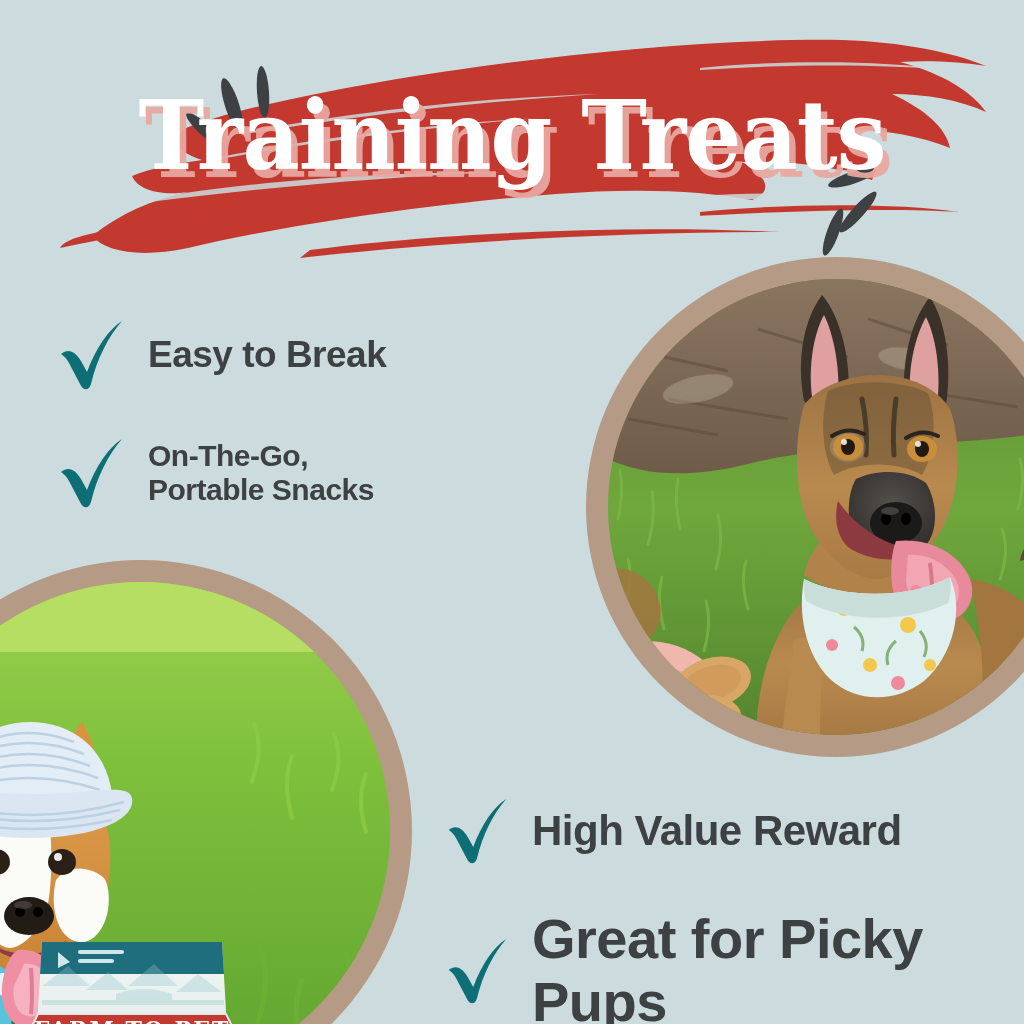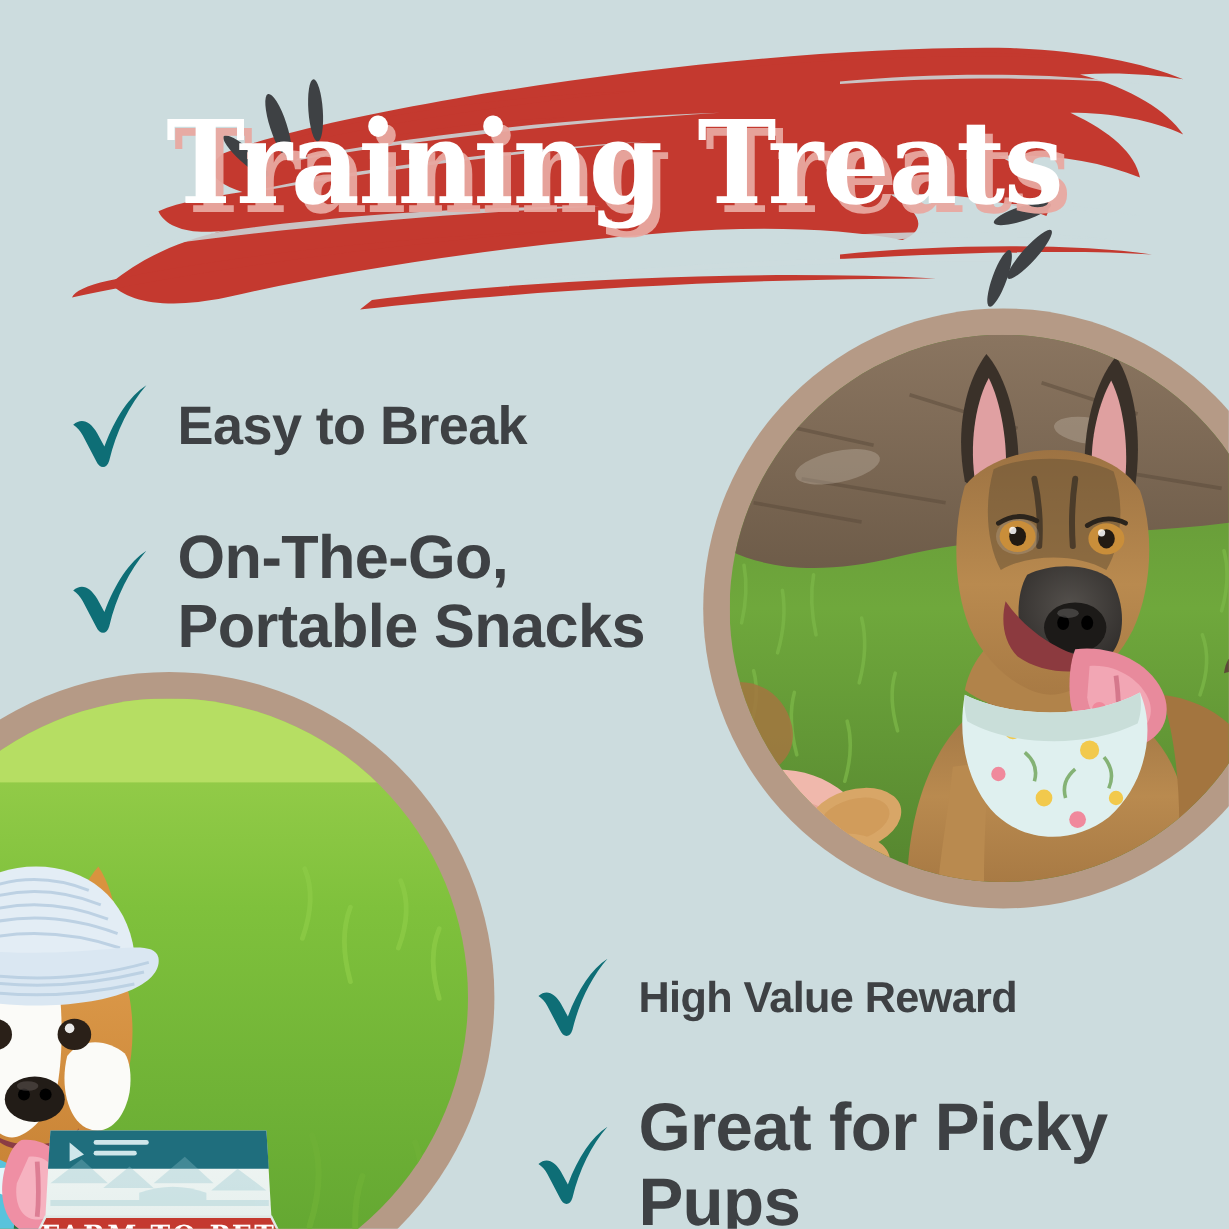--- a/index.html
+++ b/index.html
@@ -50,25 +50,25 @@
     font-family:"Liberation Sans", sans-serif;
     font-weight:700;
     color:#3e4144;
     font-size:43px;
     line-height:1.12;
     letter-spacing:-.5px;
     white-space:pre-line;
   }
 
   #feat-1{left:56px;top:318px;}
-  #feat-1 .feat-text{font-size:45px;}
+  #feat-1 .feat-text{font-size:37px;}
   #feat-2{left:56px;top:436px;}
-  #feat-2 .feat-text{font-size:51px;}
+  #feat-2 .feat-text{font-size:30px;}
   #feat-3{left:444px;top:796px;}
-  #feat-3 .feat-text{font-size:36px;}
+  #feat-3 .feat-text{font-size:42px;}
   #feat-4{left:444px;top:908px;}
   #feat-4 .feat-text{font-size:56px;}
 </style>
 </head>
 <body>
 
 <div id="stage">
 
   <div class="brush-wrap">
     <svg viewBox="0 0 1024 270" xmlns="http://www.w3.org/2000/svg">

